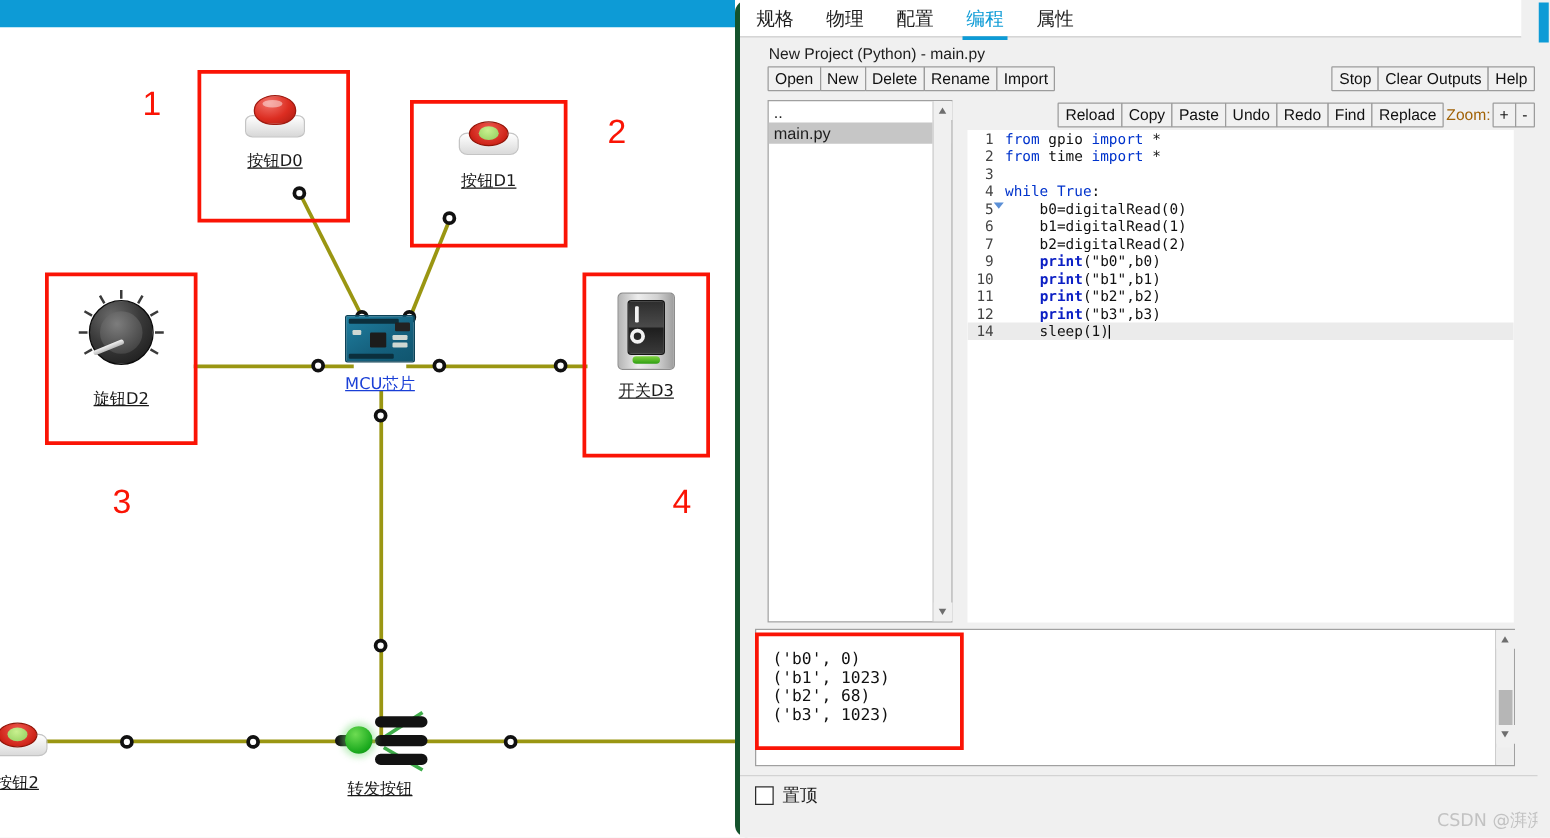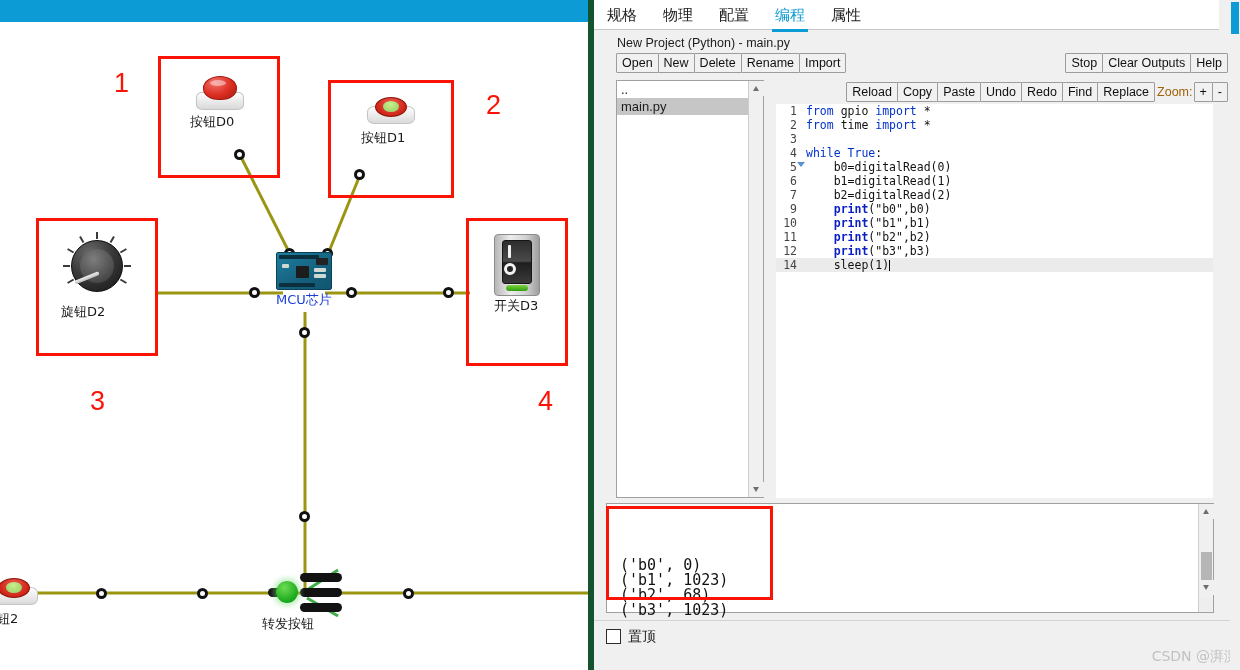--- a/index.html
+++ b/index.html
@@ -22,23 +22,24 @@
     background:#0d9bd6;
   }
   #canvas-surface {
     position:absolute; left:0; top:22px; width:588px; height:648px;
     background:#ffffff;
   }
   #wires { position:absolute; left:0; top:0; width:588px; height:648px; }
 
   .comp { position:absolute; }
   .comp-label {
-    text-align:left; font-size:13px; color:#1a1a1a;
+    text-align:center; font-size:13px; color:#1a1a1a;
     font-family:"DejaVu Sans", sans-serif; white-space:nowrap;
-    margin-top:1px;
+    margin-top:8px;
+    text-decoration:underline;
   }
   .hl-box {
     position:absolute; border:3px solid #fa1405; background:transparent;
   }
   .num-label {
     position:absolute; color:#fa1405; font-size:27px;
     font-family:"Liberation Sans", sans-serif; line-height:1;
   }
 
   
@@ -158,21 +159,21 @@
   }
 
   .node {
     position:absolute; width:11px; height:11px; border-radius:50%;
     background:#ffffff; border:3px solid #111111;
   }
 
   
   #ide-pane {
     position:absolute; left:588px; top:0; width:652px; height:670px;
-    background:#f0f0f0; border-left:6px solid #14532d;
+    background:#f0f0f0; border-left:4px solid #14532d;border-radius:10px;
   }
   #tabbar {
     position:absolute; left:0; top:0; width:625px; height:30px;
     background:#ffffff; border-bottom:1px solid #c8c8c8;
   }
   .tab {
     position:relative; float:left; padding:6px 13px 7px 13px;
     font-size:15px; color:#1d1d1d; cursor:default;
     font-family:"DejaVu Sans", sans-serif;
   }
@@ -253,22 +254,22 @@
     vertical-align:-2px;
   }
 
   
   #output {
     position:absolute; left:600px; top:503px; width:608px; height:110px;
     background:#ffffff; border:1px solid #a0a0a0;
   }
   #out-text {
     position:absolute; left:13px; top:16px;
-    font-family:"DejaVu Sans Mono", monospace; font-size:15px;
-    line-height:15px; color:#111; white-space:pre;margin-top:38px;
+    font-family:"DejaVu Sans Mono", monospace; font-size:13px;
+    line-height:15px; color:#111; white-space:pre;
   }
   #out-scroll {
     position:absolute; right:0; top:0; width:15px; height:100%;
     background:#f0f0f0; border-left:1px solid #cdcdcd;
   }
   #out-grip {
     position:absolute; right:1px; bottom:1px; width:13px; height:13px;
     background:#eeeeee;
   }
 

